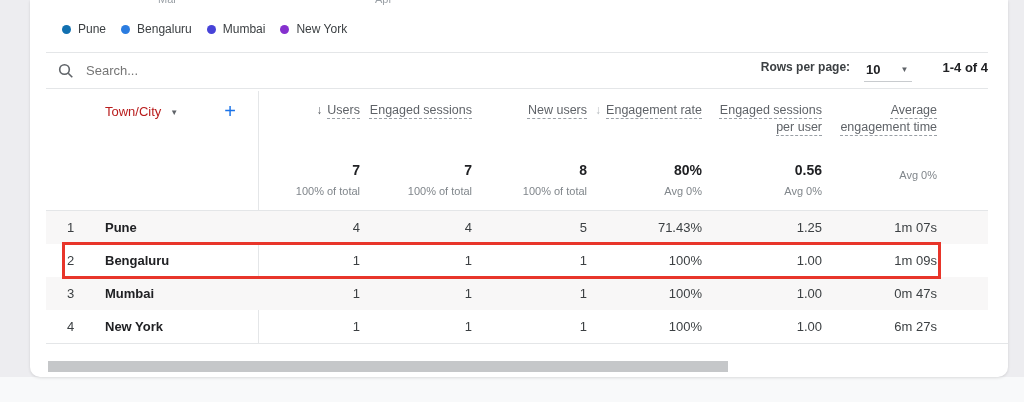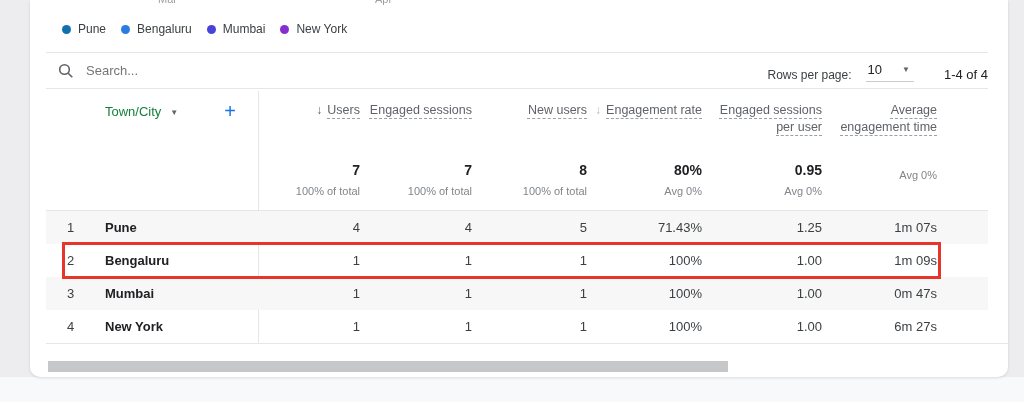--- a/index.html
+++ b/index.html
@@ -20,32 +20,32 @@
   .legend { display:flex; align-items:center; gap:15px; height:52px; padding:6px 0 0 32px; }
   .legend-item { display:flex; align-items:center; gap:7px; cursor:pointer; }
   .legend-dot { width:9px; height:9px; border-radius:50%; flex:0 0 auto; }
   .legend-label { font-size:12px; color:#3c4043; }
   .divider { margin-left:16px; width:942px; height:1px; background:#e4e6e8; }
   
   .toolbar { display:flex; align-items:center; height:35px; padding:0 20px 0 28px; }
   .search { display:flex; align-items:center; gap:12px; flex:0 0 340px; }
   .search input { border:none; outline:none; font-family:"Liberation Sans",sans-serif; font-size:13px; color:#202124; width:280px; background:transparent; }
   .search input::placeholder { color:#757575; }
-  .toolbar-right { margin-left:auto; display:flex; align-items:flex-end; font-size:12px; color:#3c4043; }
+  .toolbar-right { margin-left:auto; display:flex; align-items:flex-start; font-size:12px; color:#3c4043;font-weight:bold; }
   .rpp-label { margin-right:14px; }
   .rpp-select { display:inline-flex; align-items:center; gap:20px; border-bottom:1px solid #c8cbce; padding:2px 4px 4px 2px; cursor:pointer; font-size:13px; color:#202124; }
   .caret { font-size:8px; color:#5f6368; }
   .range { margin-left:30px; font-size:13px; color:#202124; }
   
   .table { position:relative; padding-left:16px; }
   .vline { position:absolute; left:228px; top:2px; width:1px; height:253px; background:#e4e6e8; }
   .grid { display:grid; grid-template-columns:49px 163px 102px 112px 115px 115px 120px 115px; width:942px; }
   .header-row { height:70px; padding-top:13px; }
   .dim-header { display:flex; align-items:flex-start; padding-left:10px; padding-top:2px; }
-  .dim-label { font-size:13px; color:#15803d; cursor:pointer; }
+  .dim-label { font-size:13px; color:#b91c1c; cursor:pointer; }
   .dim-caret { font-size:8px; color:#5f6368; margin-left:9px; margin-top:4px; cursor:pointer; }
   .add-btn { margin-left:auto; margin-right:22px; background:none; border:none; color:#1a73e8; font-size:20px; line-height:18px; font-family:"Liberation Sans",sans-serif; cursor:pointer; margin-top:-2px; }
   .hcell { display:flex; justify-content:flex-end; align-items:flex-start; text-align:right; font-size:12.5px; color:#5f6368; line-height:17px; cursor:pointer; }
   .hlabel { text-decoration:underline; text-decoration-style:dashed; text-decoration-color:#9aa0a6; text-decoration-thickness:1px; text-underline-offset:4px; }
   .sort-arrow { margin-right:5px; font-size:12px; }
   .sort-arrow.active { color:#5f6368; }
   .sort-arrow.hover { color:#b6babe; }
   
   .totals-row { height:52px; border-bottom:1px solid #e4e6e8; }
   .tcell { text-align:right; padding-top:3px; }
@@ -160,21 +160,21 @@
         </div>
         <div class="tcell">
           <div class="tval">8</div>
           <div class="tsub">100% of total</div>
         </div>
         <div class="tcell">
           <div class="tval">80%</div>
           <div class="tsub">Avg 0%</div>
         </div>
         <div class="tcell">
-          <div class="tval">0.95</div>
+          <div class="tval">0.56</div>
           <div class="tsub">Avg 0%</div>
         </div>
         <div class="tcell">
           <div class="tsub">Avg 0%</div>
         </div>
       </div>
 
       <div class="rows-block">
         <div class="grid data-row striped">
           <div class="cell-num">1</div>

